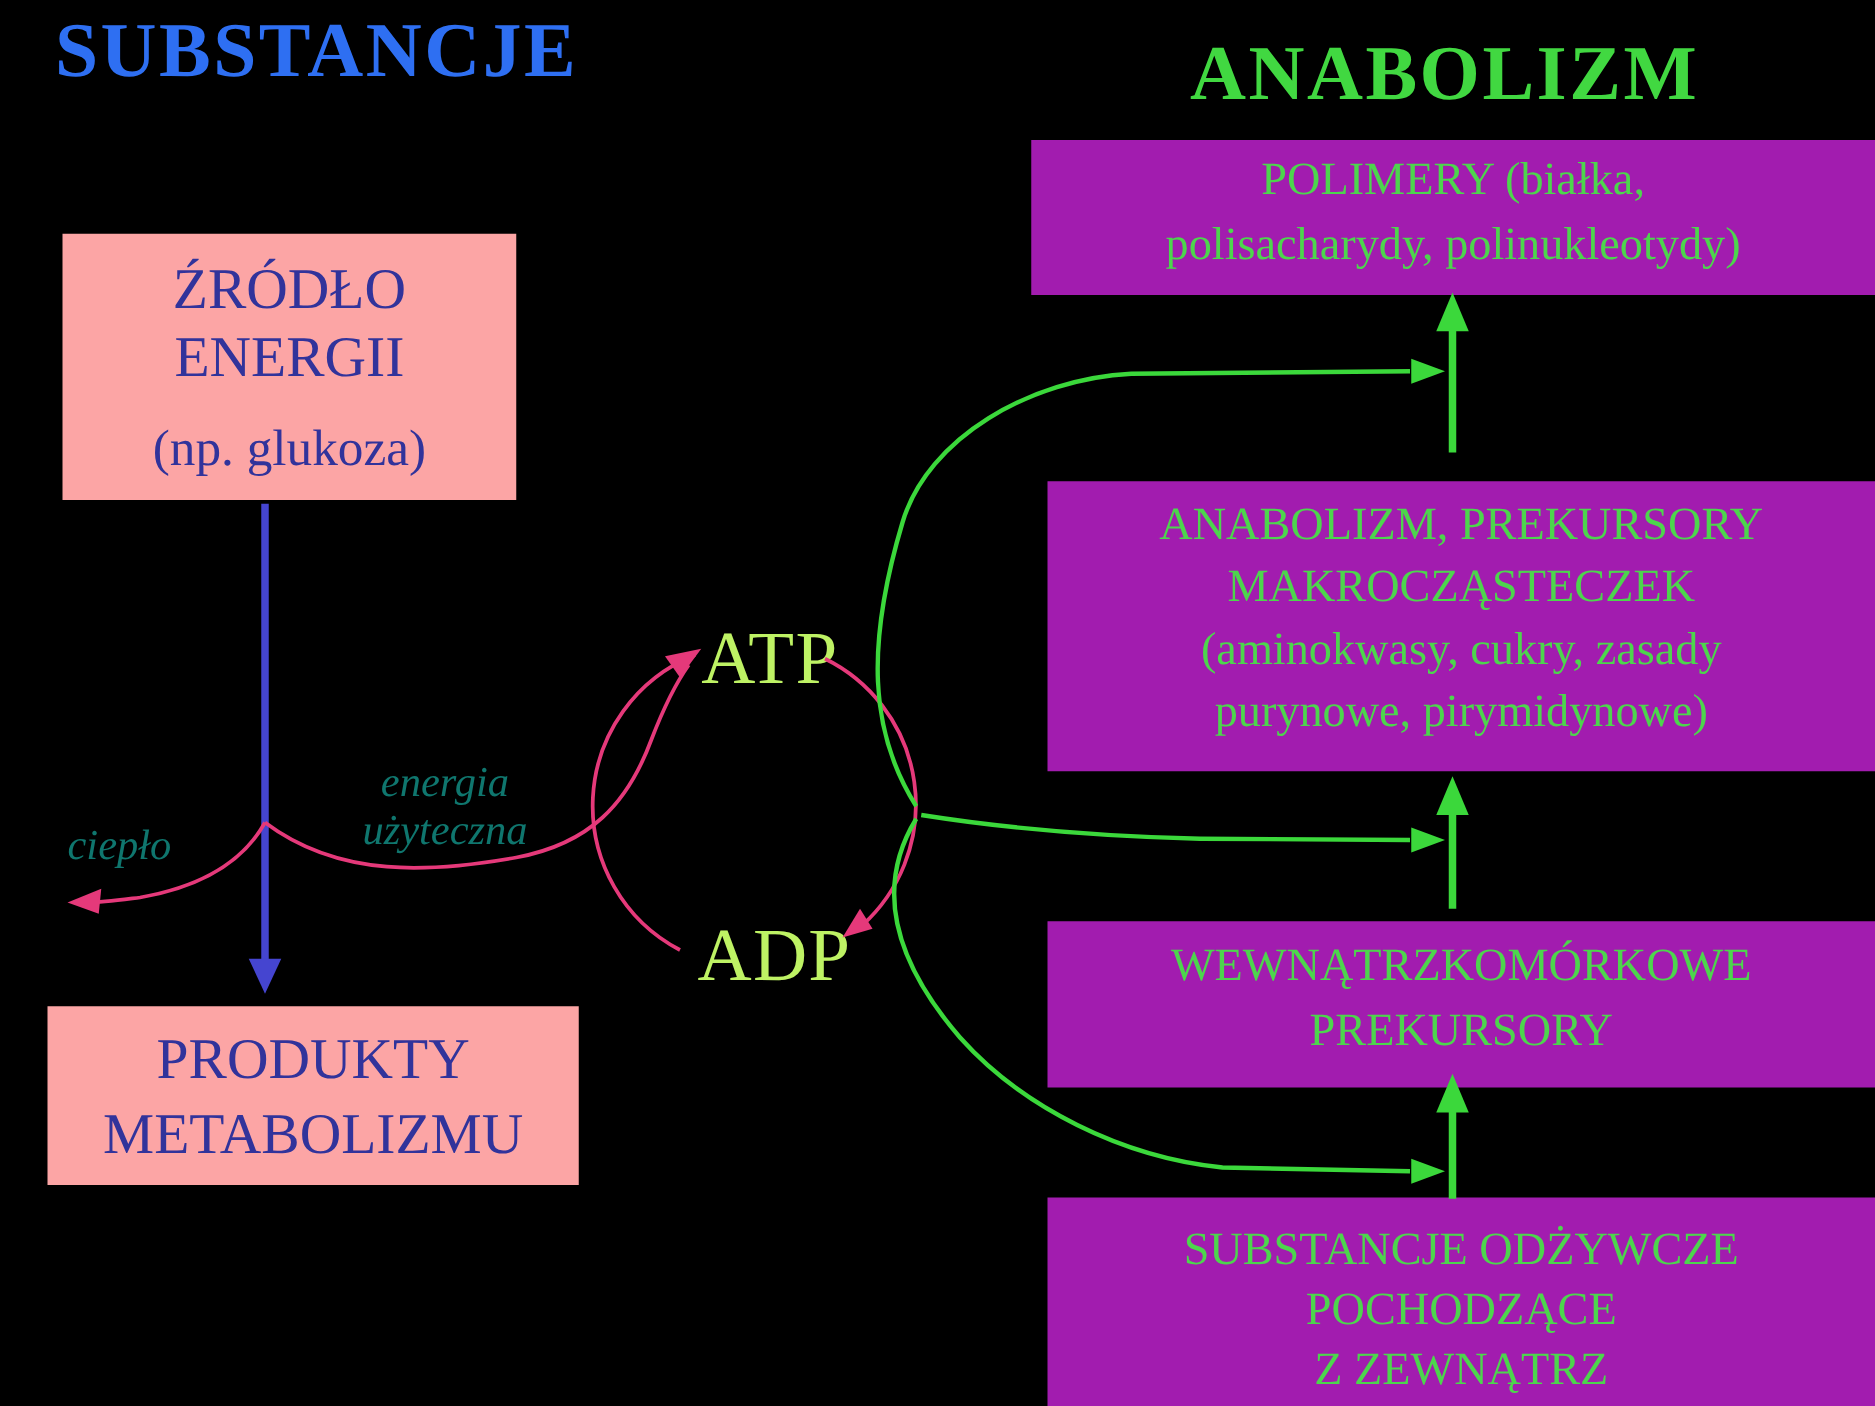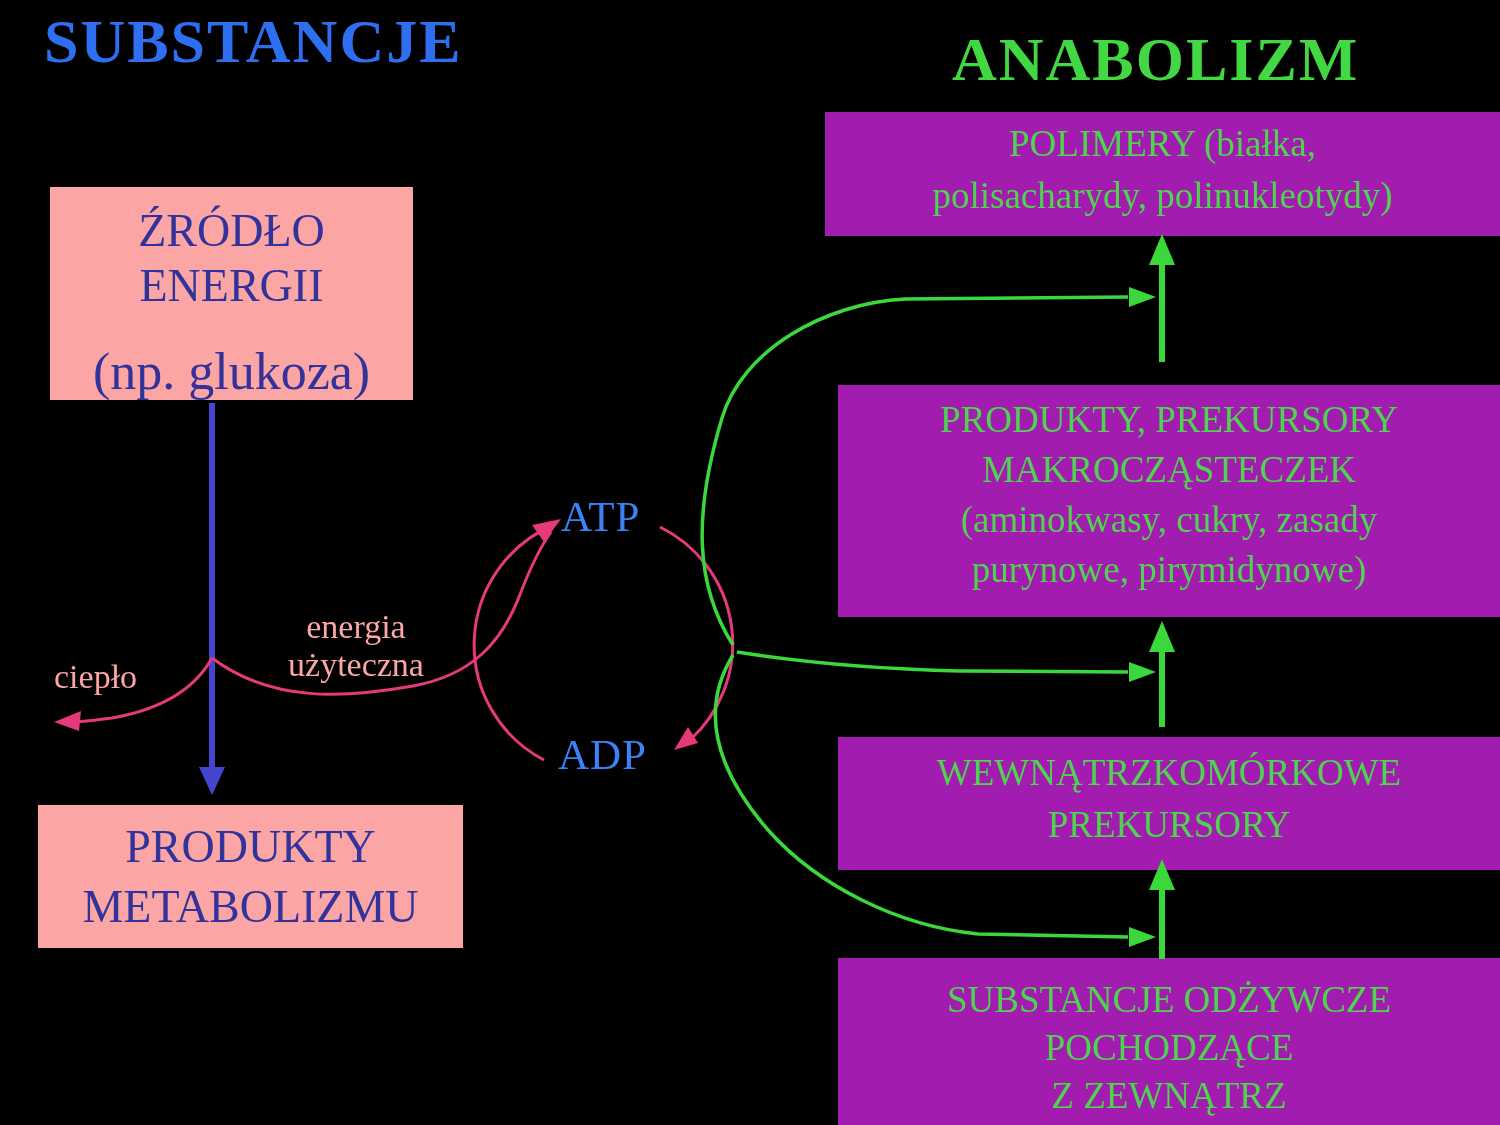--- a/index.html
+++ b/index.html
@@ -7,39 +7,39 @@
     position:relative;width:1500px;height:1125px;background:#000;overflow:hidden;
     font-family:"Liberation Serif", serif;
   }
   .title{position:absolute;font-weight:bold;letter-spacing:2px;white-space:nowrap;}
   #title-kat{left:44px;top:6px;font-size:62px;color:#2e6ff2;}
   #title-ana{left:952px;top:24px;font-size:62px;color:#41d841;}
 
   .ybox{position:absolute;background:#fca5a5;color:#31339b;text-align:center;}
   #src-box{left:50px;top:187px;width:363px;height:213px;}
   #src-box .ln{font-size:46px;line-height:55px;}
-  #src-box .sub{font-size:52px;line-height:46px;margin-top:36px;}
+  #src-box .sub{font-size:41px;line-height:46px;margin-top:22px;}
   #src-box .pad{padding-top:16px;}
   #prod-box{left:38px;top:805px;width:425px;height:143px;}
   #prod-box .ln{font-size:46px;line-height:60px;}
   #prod-box .pad{padding-top:12px;}
 
   .gbox{position:absolute;background:#a21caf;color:#4dd54d;text-align:center;}
   .gbox .ln{font-size:37px;line-height:52px;}
   #box-polimery{left:825px;top:112px;right:0;height:118px;padding-top:6px;}
   #box-monomery{left:838px;top:385px;right:0;height:222px;padding-top:10px;}
   #box-monomery .ln{line-height:50px;}
   #box-wewnatrz{left:838px;top:737px;right:0;height:123px;padding-top:10px;}
   #box-substancje{left:838px;top:958px;right:0;height:167px;padding-top:18px;}
   #box-substancje .ln{line-height:48px;}
 
-  .pink-label{position:absolute;color:#fca5a5;}
+  .pink-label{position:absolute;color:#0f766e;font-style:italic;}
   #lbl-cieplo{left:54px;top:658px;font-size:34px;}
   #lbl-energia{left:271px;top:608px;width:170px;text-align:center;font-size:34px;line-height:38px;}
-  .cycle-label{position:absolute;color:#3b82f6;font-size:43px;letter-spacing:1px;}
+  .cycle-label{position:absolute;color:#bef264;font-size:60px;letter-spacing:1px;}
   #lbl-atp{left:561px;top:492px;}
   #lbl-adp{left:558px;top:730px;}
 
   #arrow-layer{position:absolute;left:0;top:0;width:1500px;height:1125px;pointer-events:none;}
 </style>
 </head>
 <body>
 
 <div id="stage">
 
@@ -60,21 +60,21 @@
       <div class="ln">METABOLIZMU</div>
     </div>
   </div>
 
   <div class="gbox" id="box-polimery">
     <div class="ln">POLIMERY (białka,</div>
     <div class="ln">polisacharydy, polinukleotydy)</div>
   </div>
 
   <div class="gbox" id="box-monomery">
-    <div class="ln">PRODUKTY, PREKURSORY</div>
+    <div class="ln">ANABOLIZM, PREKURSORY</div>
     <div class="ln">MAKROCZĄSTECZEK</div>
     <div class="ln">(aminokwasy, cukry, zasady</div>
     <div class="ln">purynowe, pirymidynowe)</div>
   </div>
 
   <div class="gbox" id="box-wewnatrz">
     <div class="ln">WEWNĄTRZKOMÓRKOWE</div>
     <div class="ln">PREKURSORY</div>
   </div>
 

